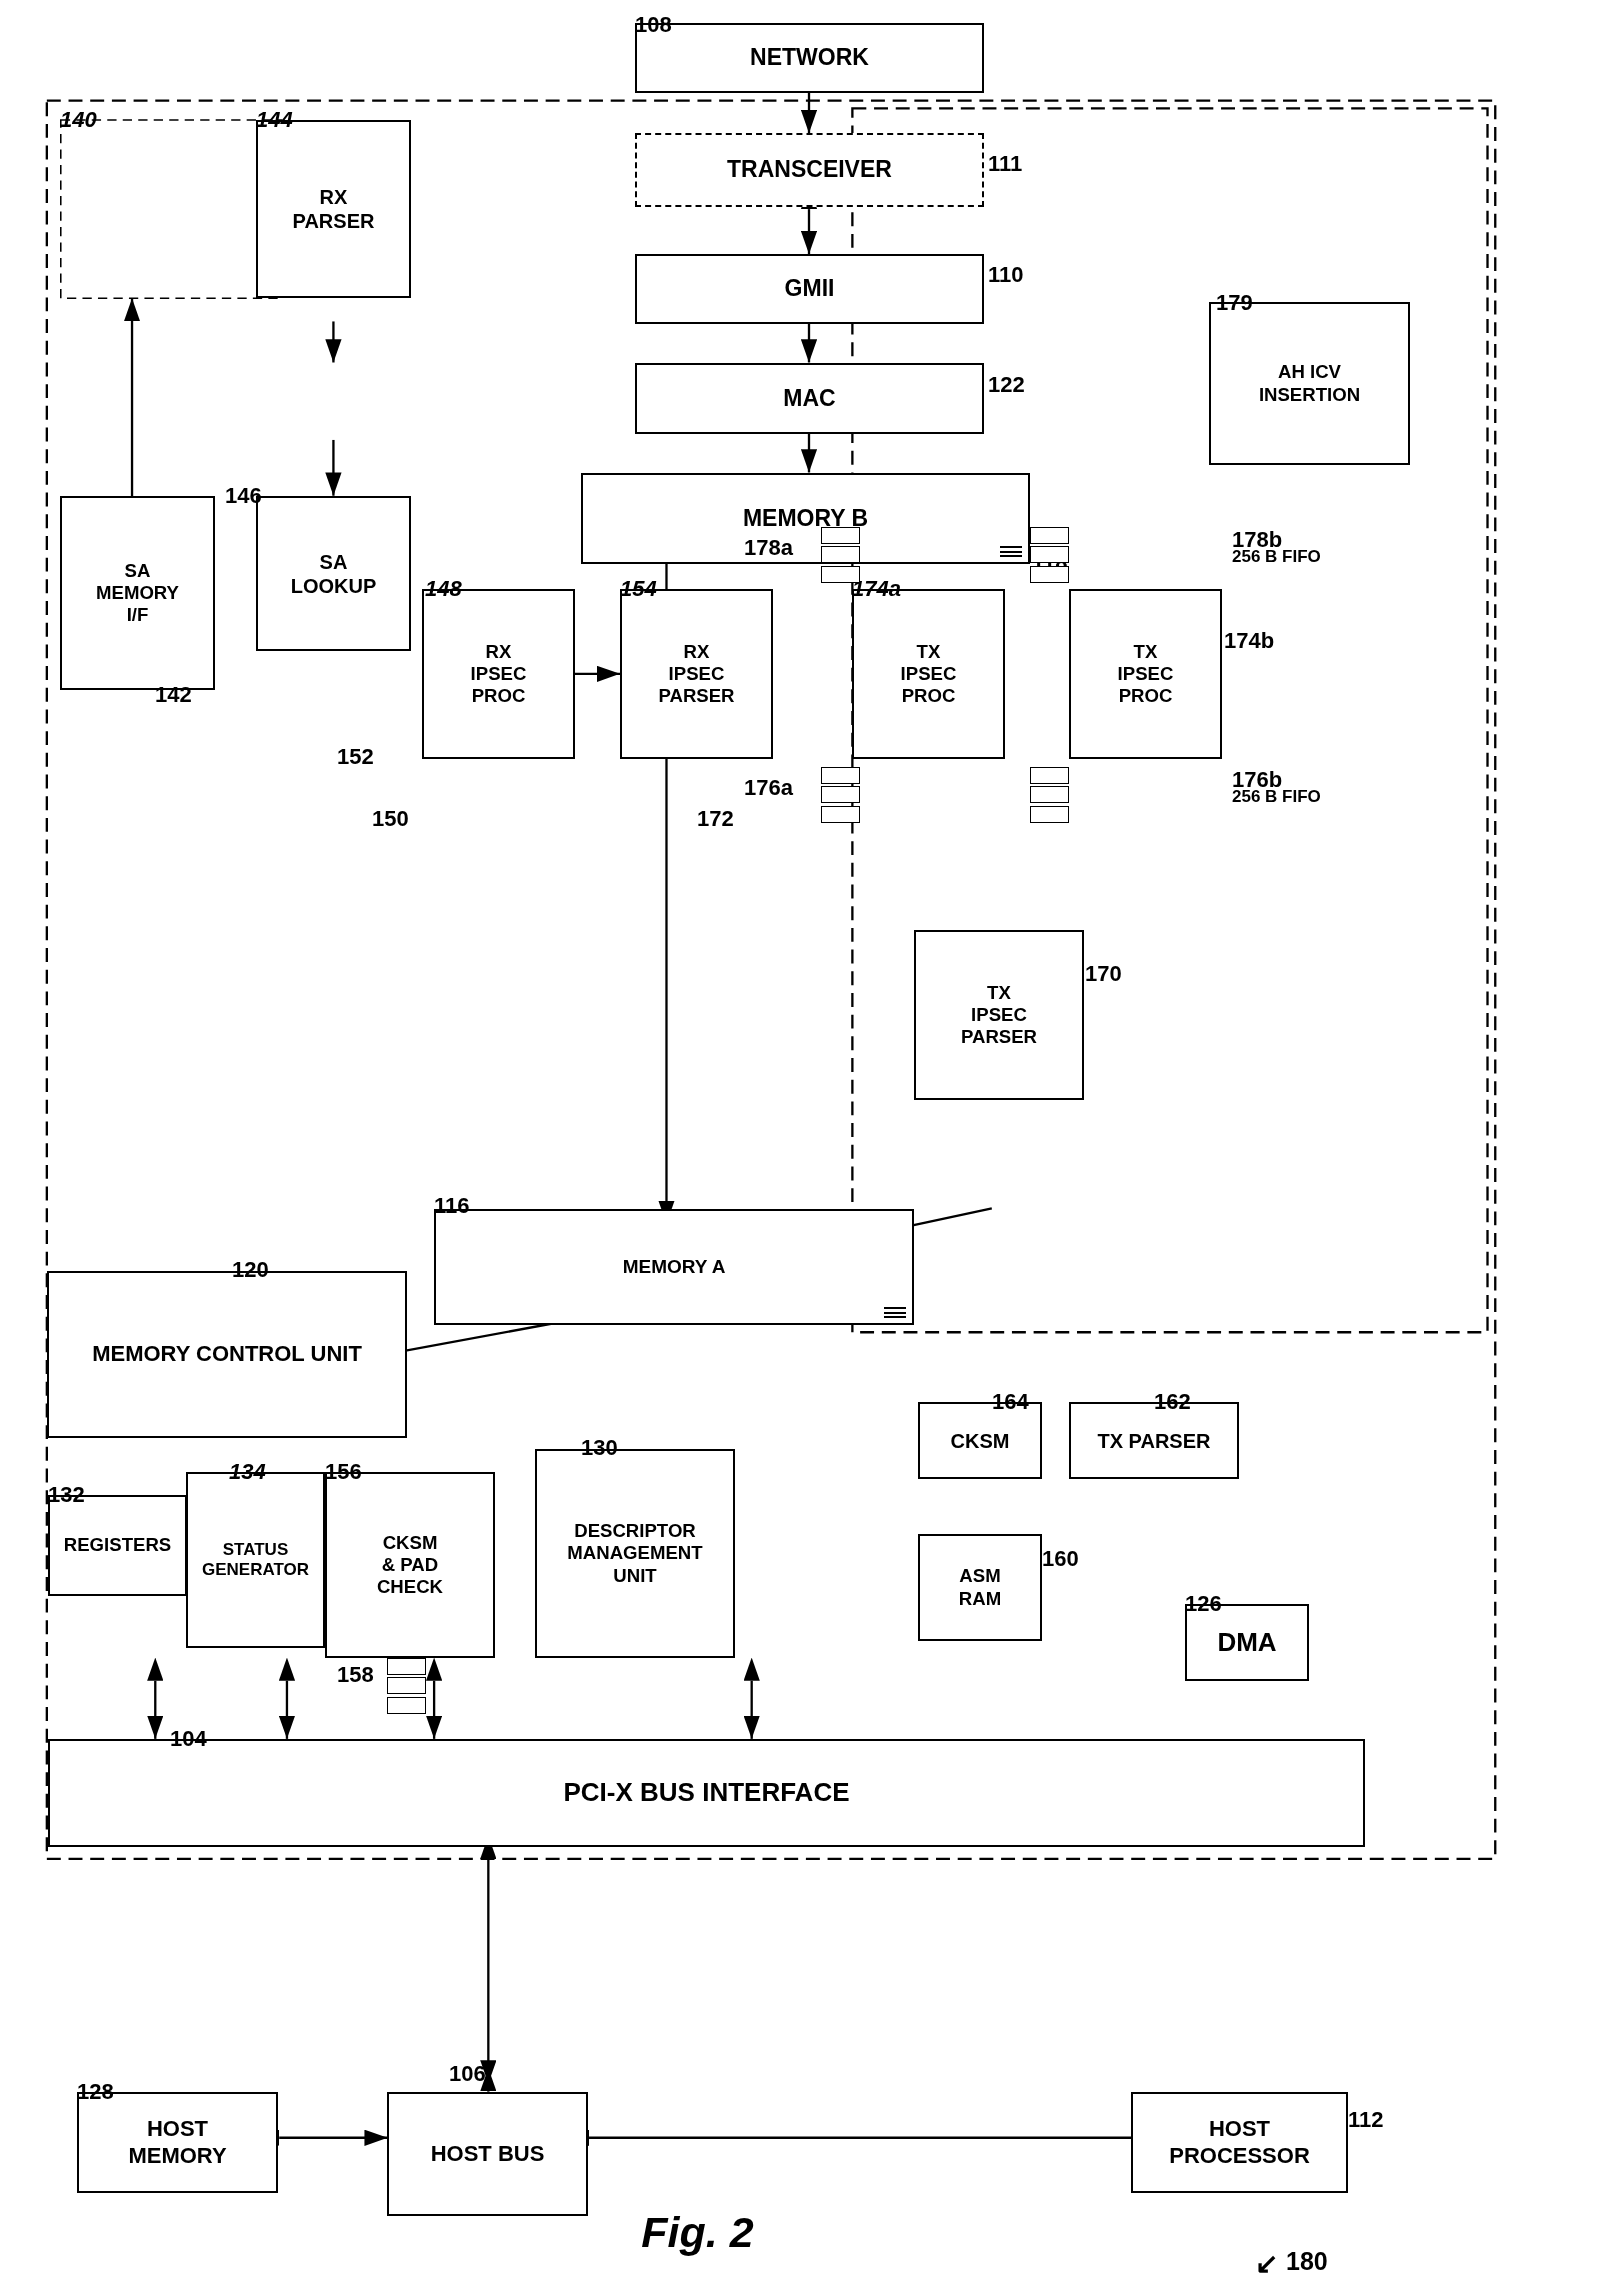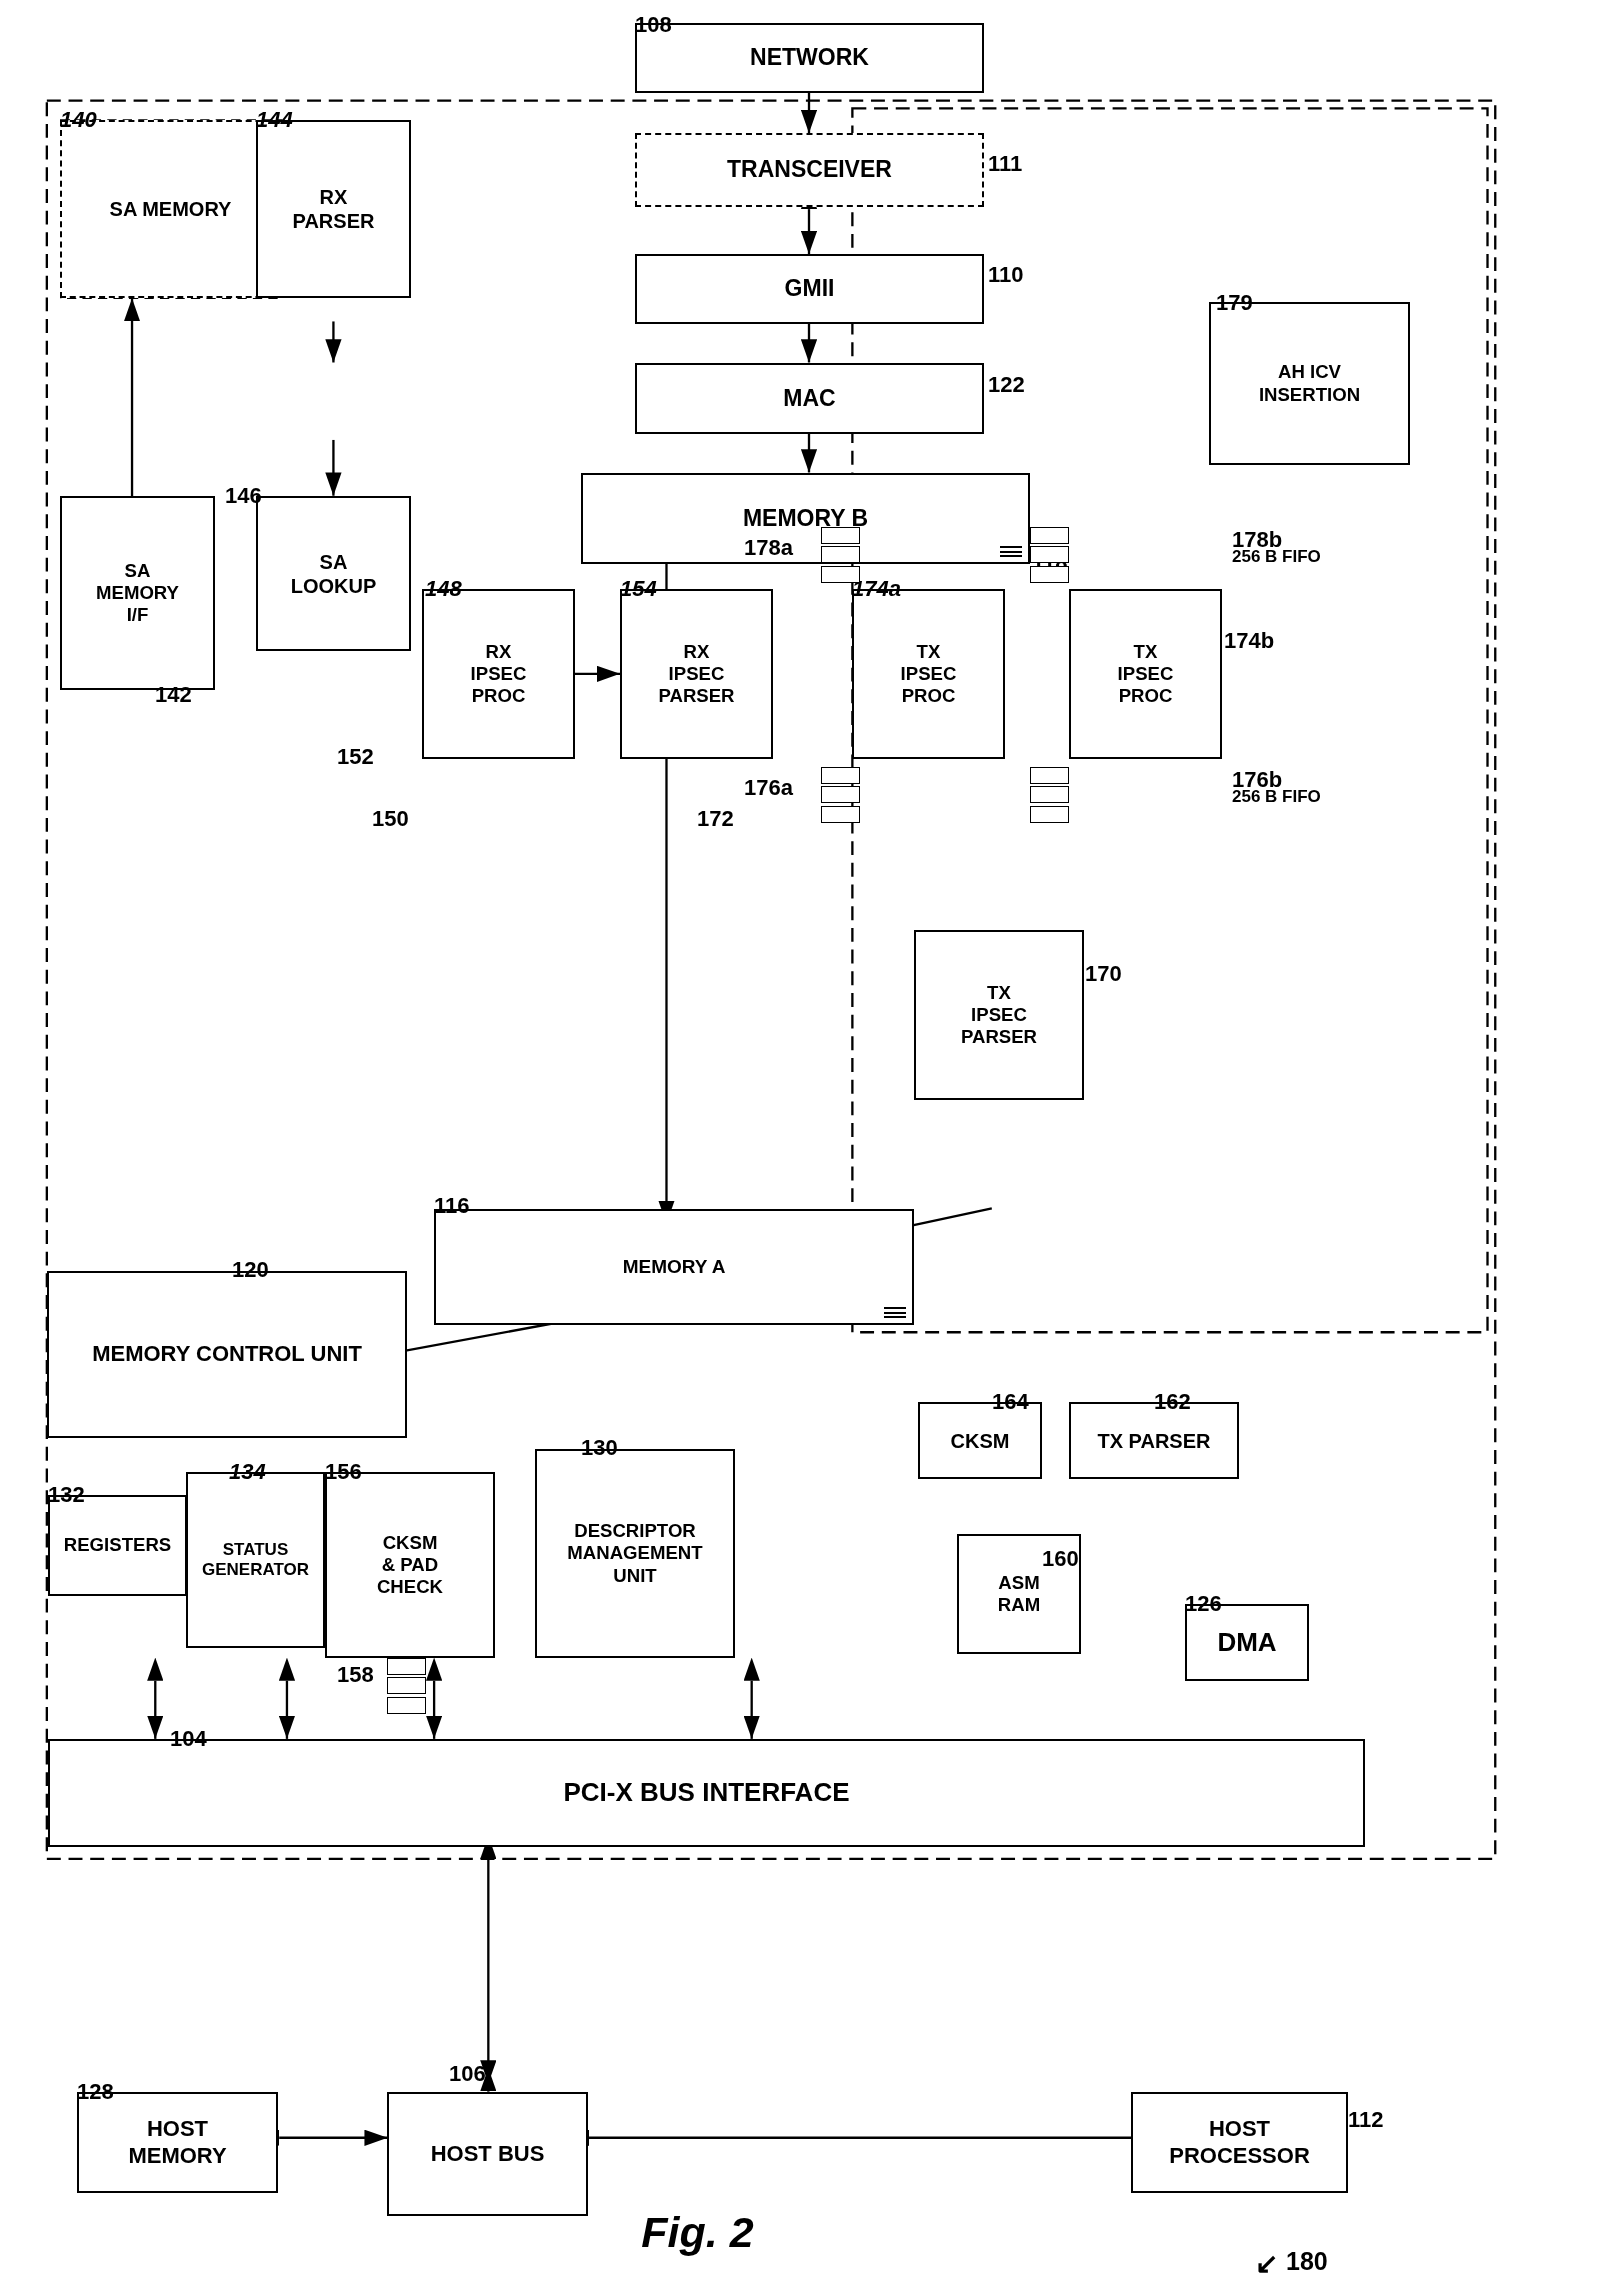--- a/index.html
+++ b/index.html
@@ -172,23 +172,20 @@
     </div>
   </div>
   <span class="ref-num" style="left:1032px; top:550px;">118</span>
 
   <div class="box" style="left:1209px; top:302px; width:201px; height:163px; font-size:18.6px;">
     <span style="white-space:pre-line;">AH ICV
 INSERTION</span>
   </div>
   <span class="ref-num" style="left:1216px; top:290px;">179</span>
 
-  <div class="box dashed" style="left:60px; top:120px; width:221px; height:178px; font-size:20px;">
-    <span>SA MEMORY</span>
-  </div>
   <span class="ref-num" style="left:60px; top:107px; font-style:italic;">140</span>
 
   <div class="box" style="left:256px; top:120px; width:155px; height:178px; font-size:20px;">
     <span style="white-space:pre-line;">RX
 PARSER</span>
   </div>
   <span class="ref-num" style="left:256px; top:107px; font-style:italic;">144</span>
 
   <div class="box" style="left:60px; top:496px; width:155px; height:194px; font-size:18.6px;">
     <span style="white-space:pre-line;">SA
@@ -311,21 +308,21 @@
     <span style="white-space:pre-line;">STATUS
 GENERATOR</span>
   </div>
   <span class="ref-num" style="left:229px; top:1459px; font-style:italic;">134</span>
 
   <div class="box" style="left:48px; top:1495px; width:139px; height:101px; font-size:18.6px;">
     <span>REGISTERS</span>
   </div>
   <span class="ref-num" style="left:48px; top:1482px;">132</span>
 
-  <div class="box" style="left:918px; top:1534px; width:124px; height:120px; font-size:18.6px;margin-left:39px;">
+  <div class="box" style="left:918px; top:1534px; width:124px; height:107px; font-size:18.6px;">
     <span style="white-space:pre-line;">ASM
 RAM</span>
   </div>
   <span class="ref-num" style="left:1042px; top:1546px;">160</span>
 
   <div class="box" style="left:1185px; top:1604px; width:124px; height:77px; font-size:26px;">
     <span>DMA</span>
   </div>
   <span class="ref-num" style="left:1185px; top:1591px;">126</span>
 

